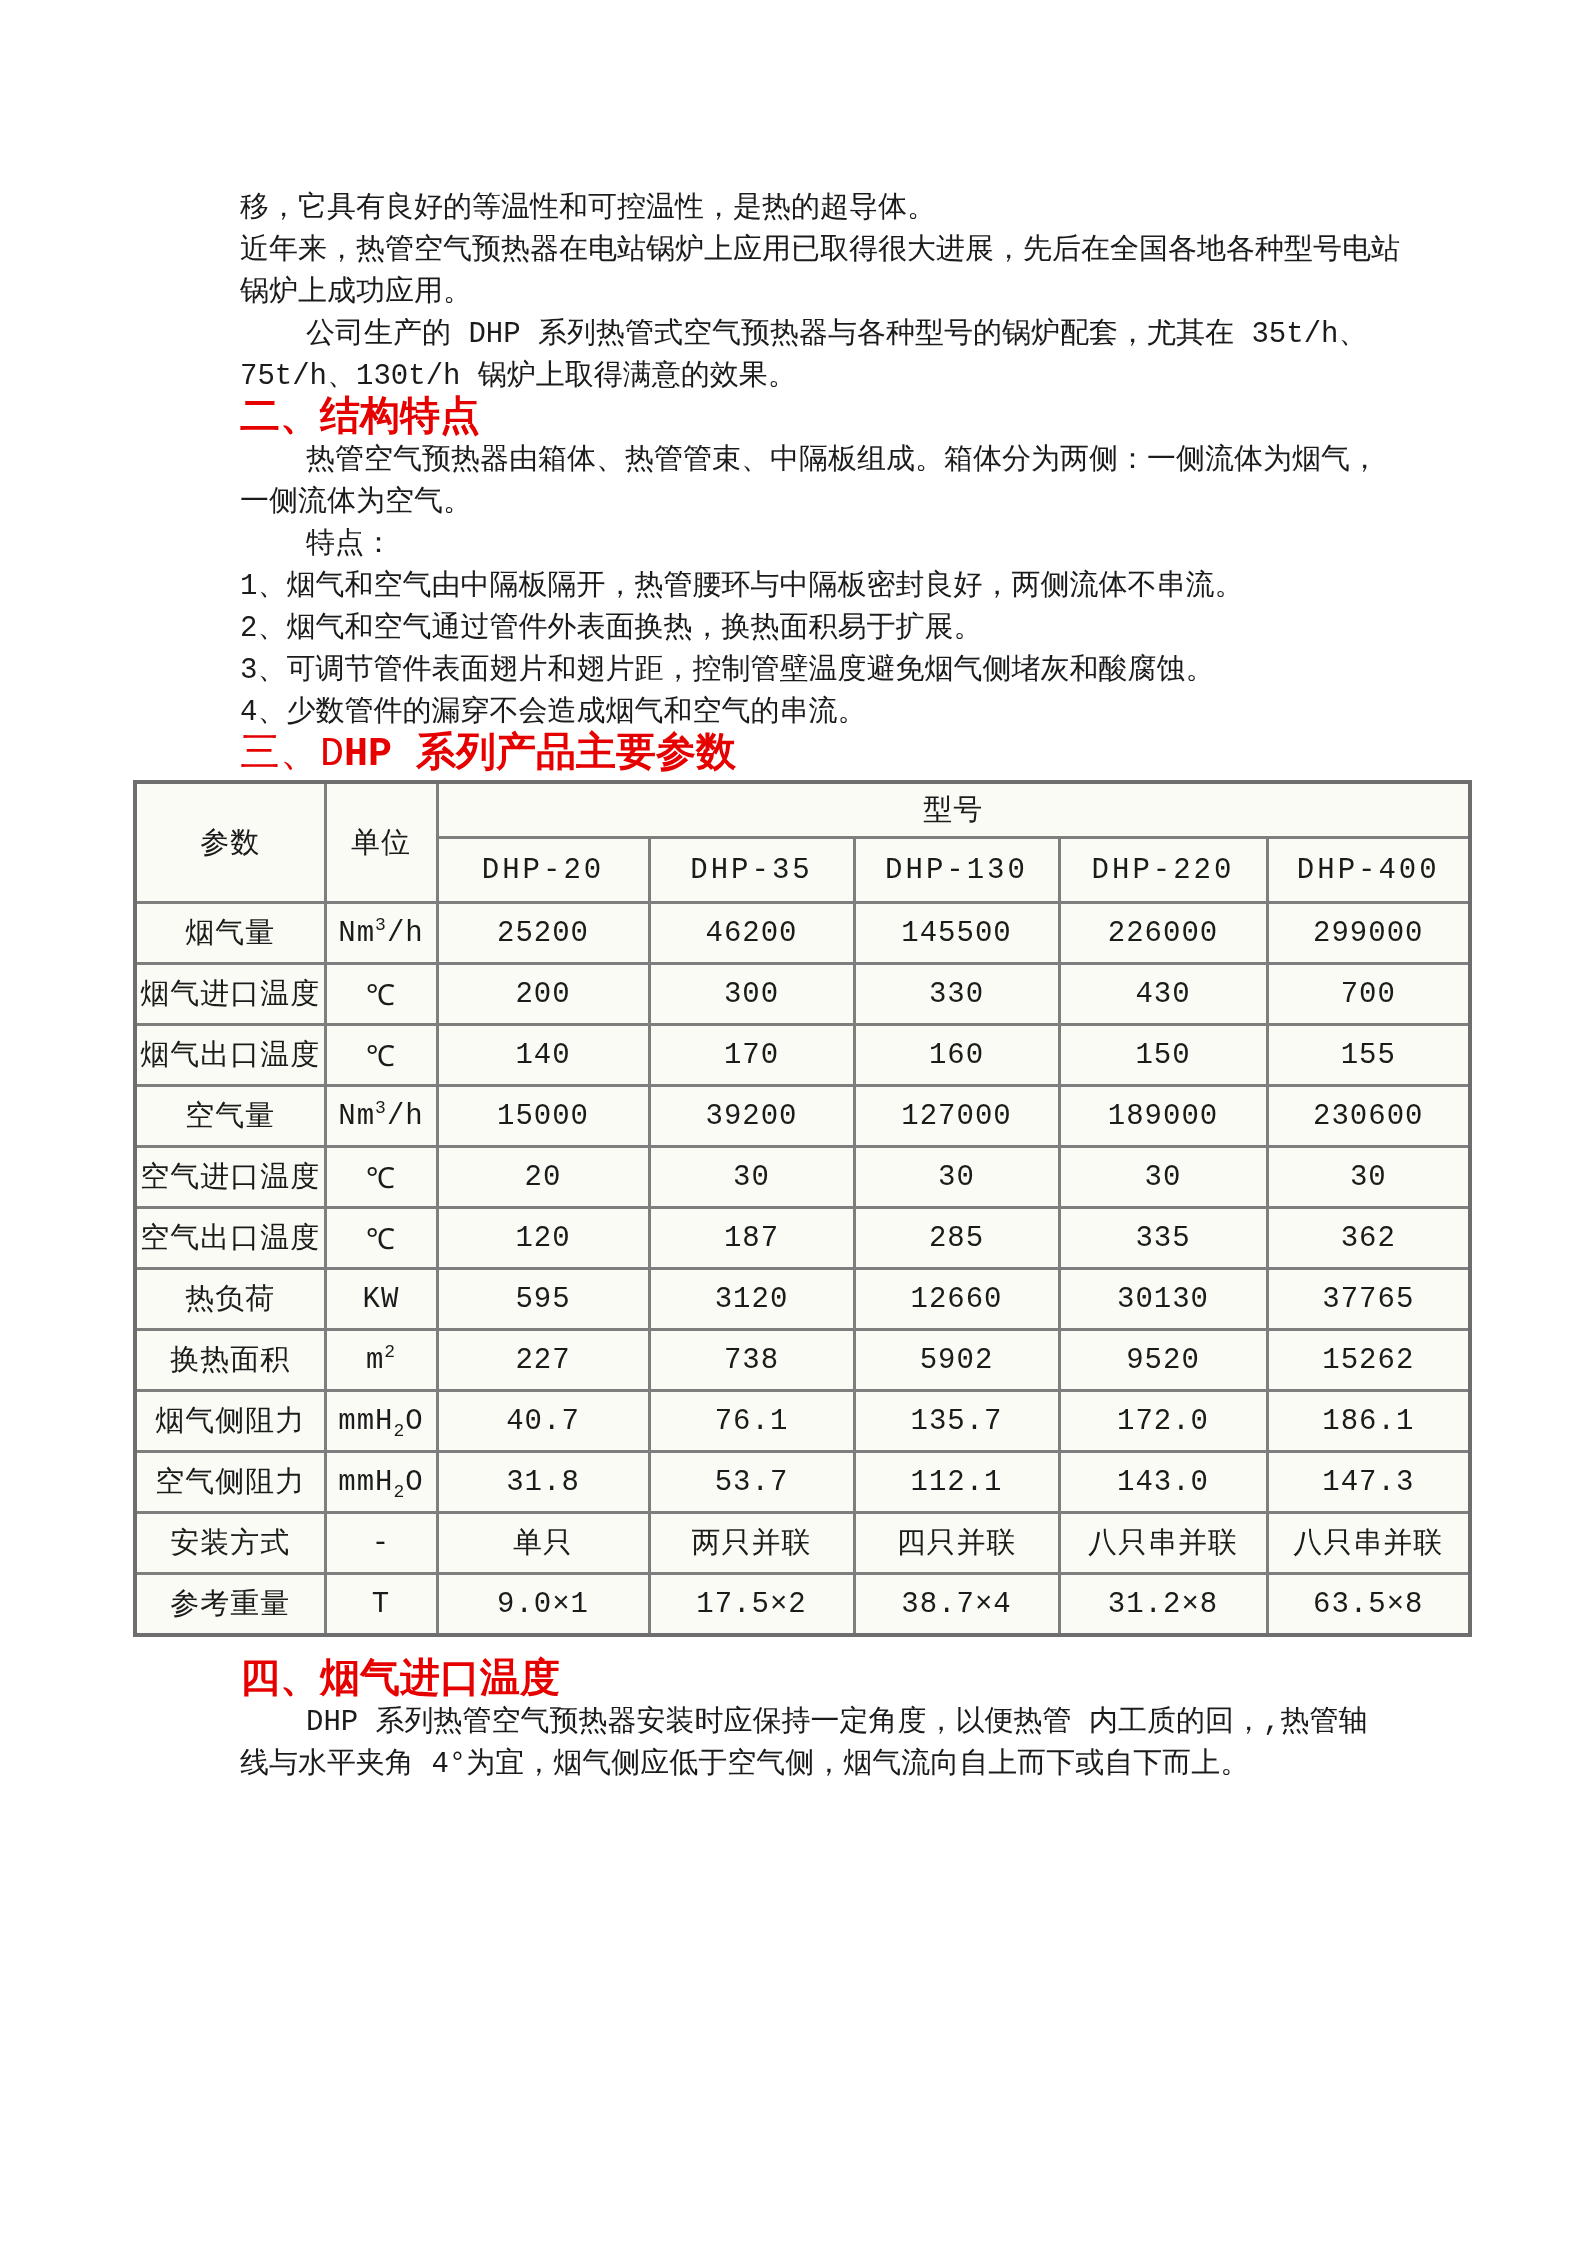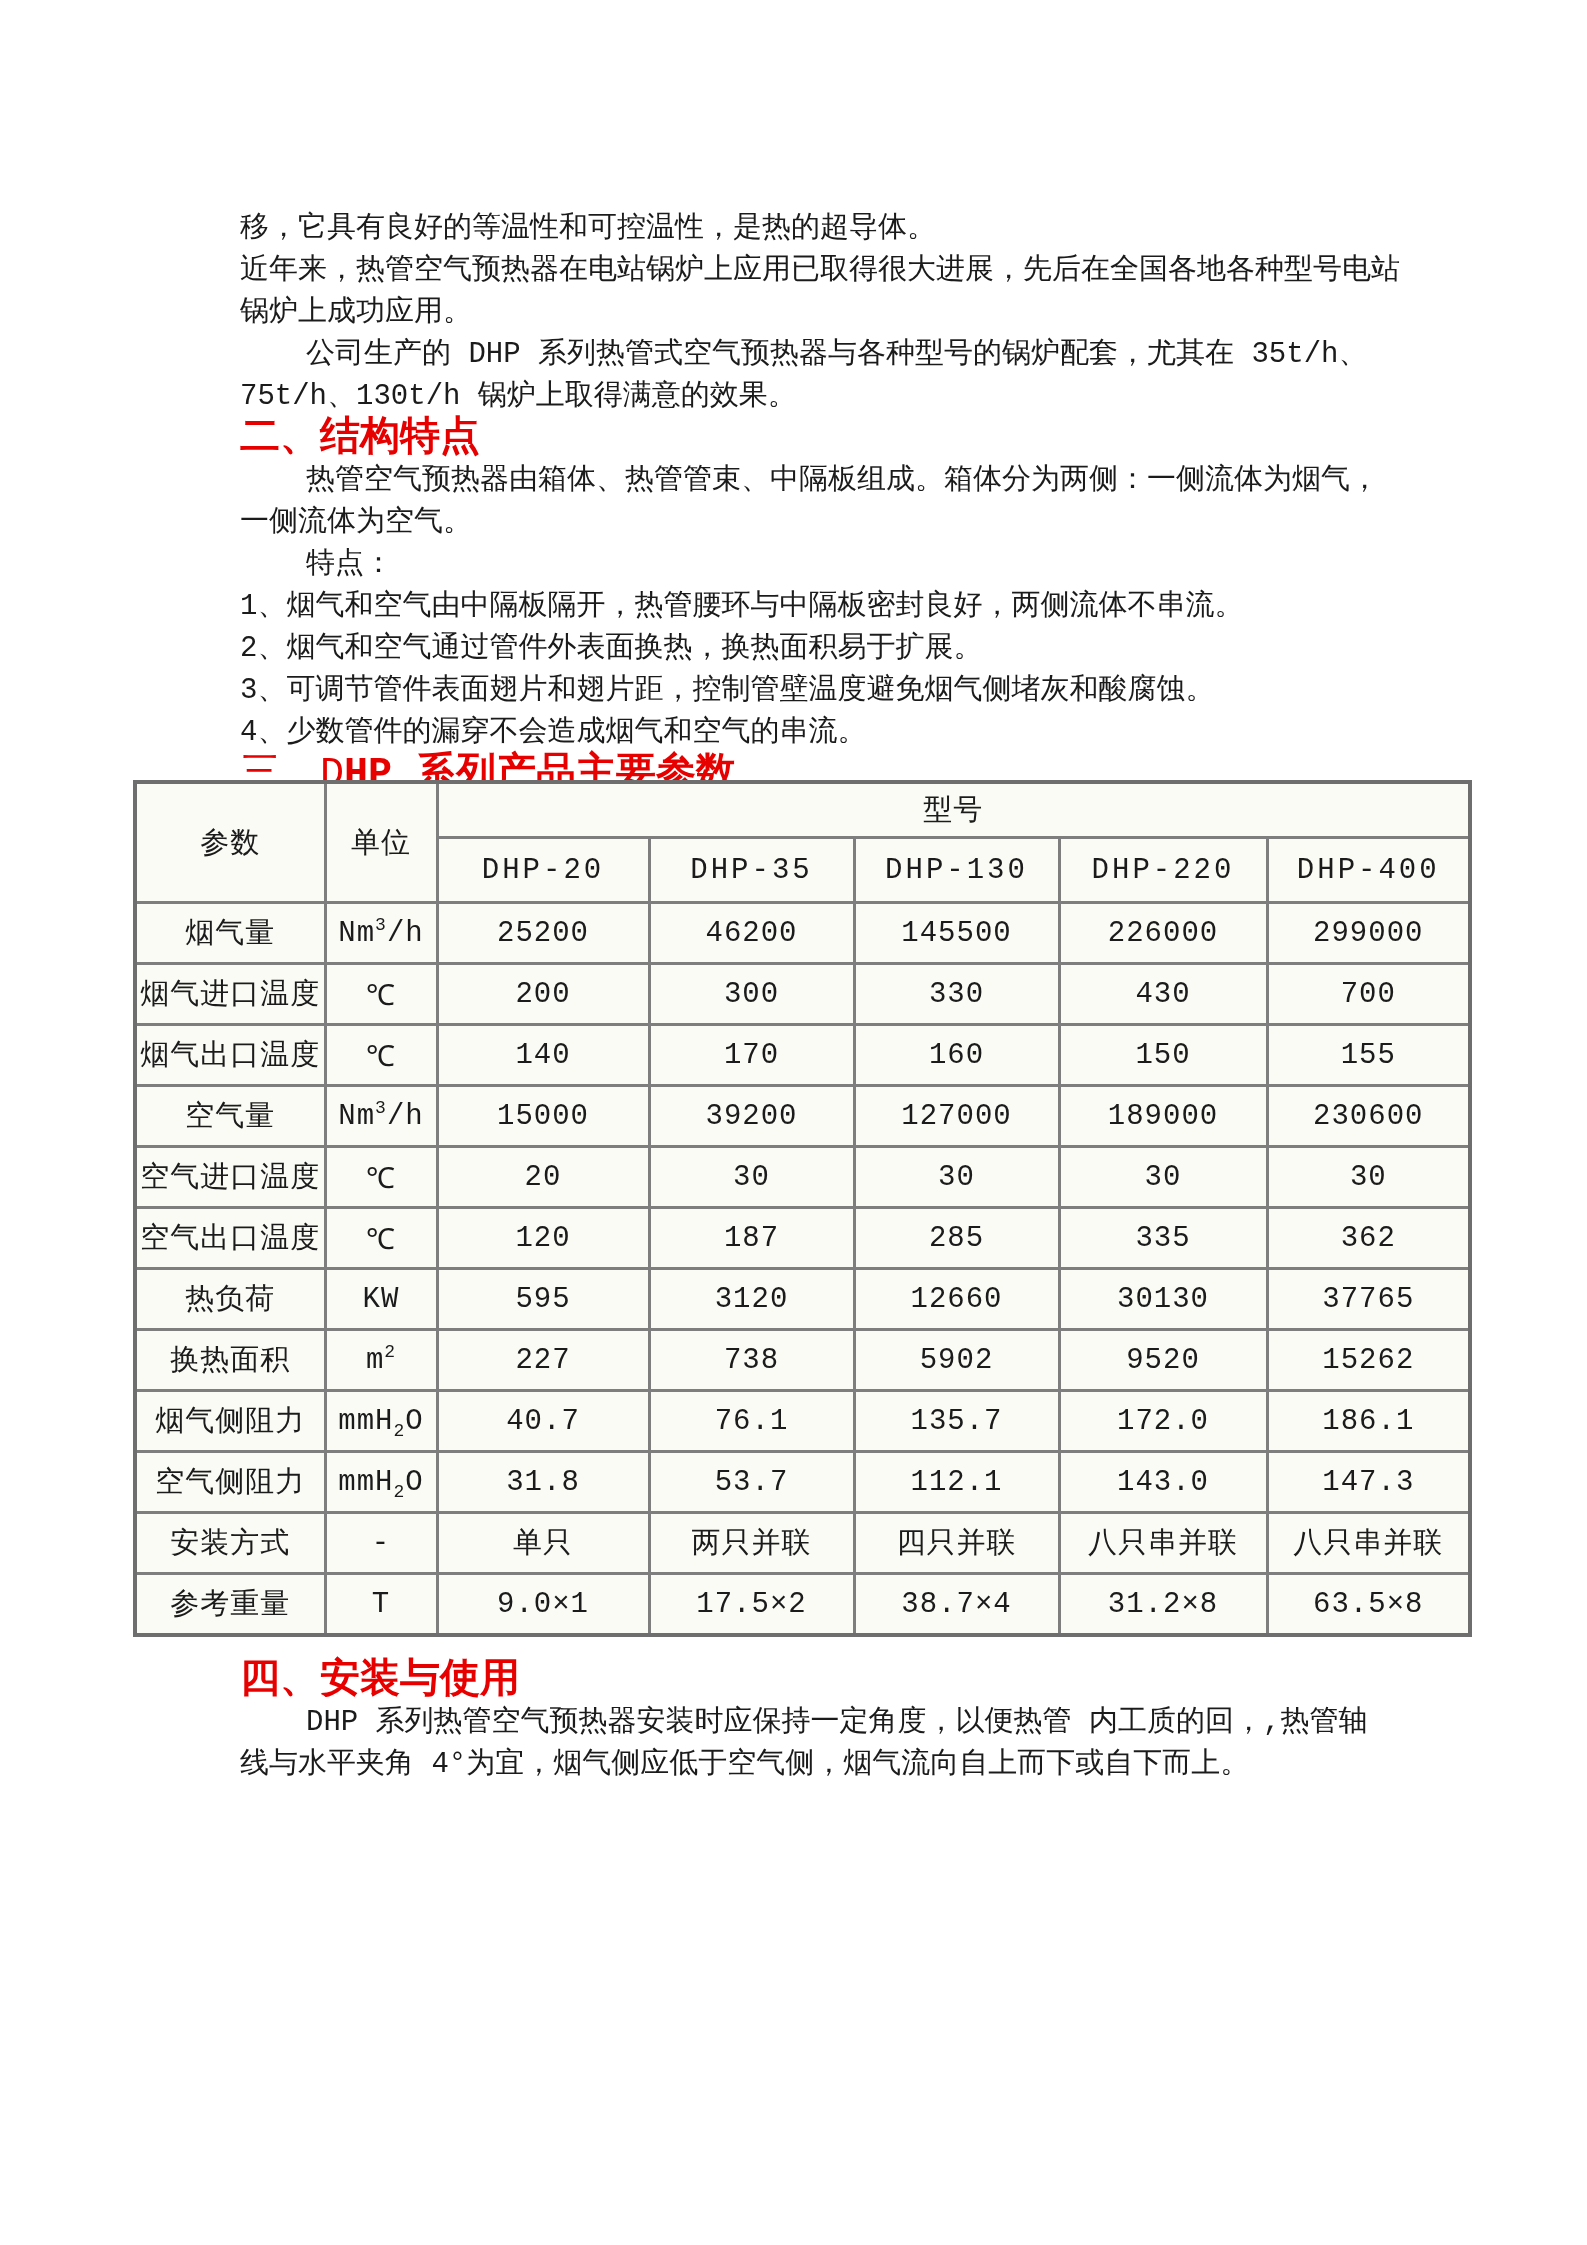--- a/index.html
+++ b/index.html
@@ -14,21 +14,21 @@
     background: #ffffff;
     overflow: hidden;
     font-family: "Liberation Mono", "DejaVu Sans Mono", monospace;
     color: #1b1b1b;
   }
   .textflow {
     position: absolute;
     left: 240px;
     width: 1330px;
   }
-  .flow-top    { top: 208px; }
+  .flow-top    { top: 188px; }
   .flow-bottom { top: 1660px; }
   .line {
     height: 42px;
     line-height: 42px;
     font-size: 29px;
     white-space: pre;
   }
   .line.indent { text-indent: 66px; }
   .heading-line {
     height: 42px;
@@ -221,20 +221,20 @@
             <td>17.5×2</td>
             <td>38.7×4</td>
             <td>31.2×8</td>
             <td>63.5×8</td>
           </tr>
         </tbody>
     </table>
   </div>
 
   <div class="textflow flow-bottom">
-    <div class="heading-line">四、安装与使用</div>
+    <div class="heading-line">四、烟气进口温度</div>
     <div>
         <div class="line indent">DHP 系列热管空气预热器安装时应保持一定角度，以便热管 内工质的回，,热管轴</div>
         <div class="line">线与水平夹角 4°为宜，烟气侧应低于空气侧，烟气流向自上而下或自下而上。</div>
       </div>
   </div>
 
 </div>
 
 </body></html>

